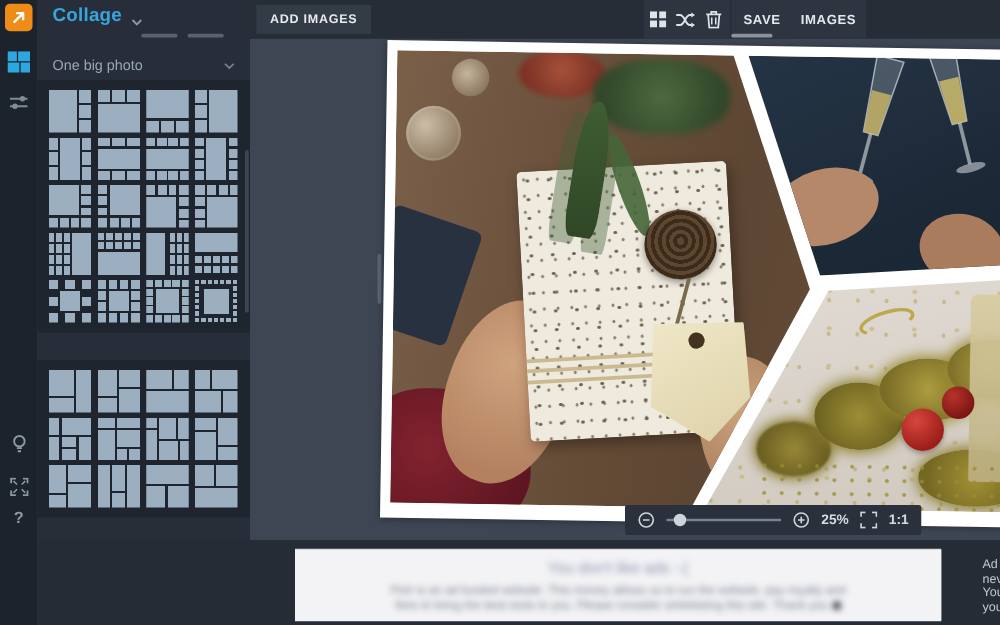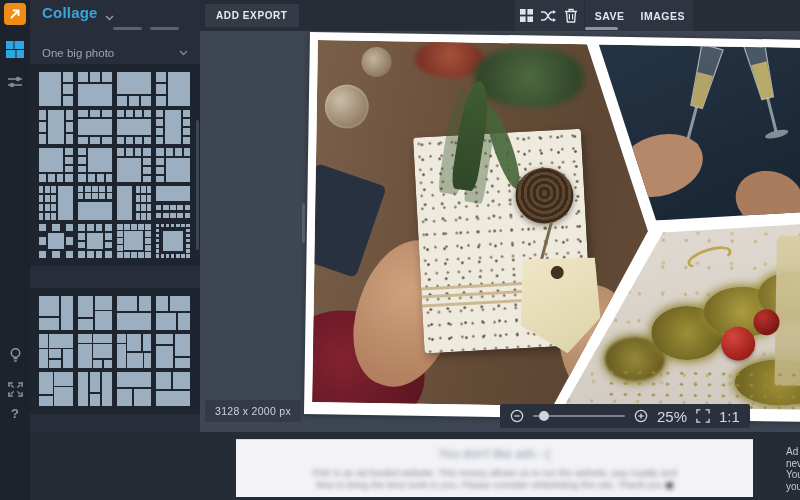--- a/index.html
+++ b/index.html
@@ -81,21 +81,21 @@
   .bauble1 { left:416px; top:288px; width:34px; height:34px; border-radius:50%; background:radial-gradient(circle at 35% 30%, #d6463c, #9e1f1a 70%); box-shadow:0 2px 4px rgba(0,0,0,.3); }
   .bauble2 { left:448px; top:270px; width:26px; height:26px; border-radius:50%; background:radial-gradient(circle at 35% 30%, #b8322b, #7d1713 70%); }
   .gold-glass { left:470px; top:196px; width:30px; height:150px; background:linear-gradient(#d8cda2,#bdb082); border-radius:6px 6px 3px 3px; opacity:.9; }
   .gold-scatter { left:300px; top:330px; width:200px; height:40px; background-image:radial-gradient(#9c8c33 1.5px, transparent 2px); background-size:14px 11px; opacity:.8; }
   .ribbon-curl { left:380px; top:210px; width:46px; height:18px; border:3px solid #bda84e; border-radius:50%; border-bottom-color:transparent; transform:rotate(-18deg); }
   
   .size-badge { position:absolute; left:5px; top:369px; background:#343b47; border-radius:3px; padding:5px 10px; color:#ccd3db; font-size:10.5px; letter-spacing:.3px; }
   .zoombar { position:absolute; left:300px; top:373px; height:24px; background:#2a313c; border-radius:2px; display:flex; align-items:center; padding:0 10px; gap:9px; }
   .zb-track { position:relative; width:92px; height:2px; background:#79828f; border-radius:1px; }
   .zb-handle { position:absolute; left:6px; top:-4px; width:10px; height:10px; border-radius:50%; background:#cdd4db; cursor:pointer; }
-  .zb-text { color:#d5dae0; font-size:15px; font-weight:normal;text-align:center; }
+  .zb-text { color:#d5dae0; font-size:11px; font-weight:bold;text-align:center; }
   
   .bottom { position:absolute; left:30px; top:432px; width:770px; height:83px; background:#262c36; z-index:25; }
   .ad-panel { position:absolute; left:206px; top:8px; width:517px; height:57px; background:#f3f3f5; box-shadow:0 -1px 0 #d9d9de; overflow:hidden; }
   .ad-text { filter:blur(2.6px); text-align:center; padding-top:7px; }
   .ad-head { color:#8b97ad; font-size:12.5px; margin-bottom:6px; }
   .ad-line { color:#747c8d; font-size:9.5px; line-height:12px; }
   .emoji-dot { display:inline-block; width:7px; height:7px; border-radius:50%; background:#3c414d; vertical-align:middle; margin-left:3px; }
   .cut-text { position:absolute; left:756px; top:14px; width:60px; color:#c2c8d0; font-size:10px; line-height:11.5px; }
   svg { display:block; }
 </style>
@@ -469,21 +469,21 @@
           <rect x="0" y="0" width="4.5" height="5" fill="#9cafc0"></rect>
           <rect x="5" y="0" width="5" height="5" fill="#9cafc0"></rect>
           <rect x="0" y="5.5" width="10" height="4.5" fill="#9cafc0"></rect>
         </svg>
       </div>
 
     <div class="side-scroll"></div>
   </div>
 
   <div class="topbar">
-    <button class="addimg">ADD EXPORT</button>
+    <button class="addimg">ADD IMAGES</button>
     <div class="tool-group">
       <div class="icon-btn">
         <svg width="13" height="13" viewBox="0 0 13 13">
           <rect x="0" y="0" width="5.6" height="5.6" fill="#dfe3e8"></rect>
           <rect x="7.4" y="0" width="5.6" height="5.6" fill="#dfe3e8"></rect>
           <rect x="0" y="7.4" width="5.6" height="5.6" fill="#dfe3e8"></rect>
           <rect x="7.4" y="7.4" width="5.6" height="5.6" fill="#dfe3e8"></rect>
         </svg>
       </div>
       <div class="icon-btn">
@@ -562,21 +562,20 @@
         <div class="deco tinsel t2"></div>
         <div class="deco tinsel t3"></div>
         <div class="deco tinsel t5"></div>
         <div class="deco gold-glass"></div>
         <div class="deco bauble1"></div>
         <div class="deco bauble2"></div>
         <div class="deco gold-scatter"></div>
       </div>
     </div>
 
-    <div class="size-badge">3128 x 2000 px</div>
 
     <div class="zoombar">
       <svg width="14" height="14" viewBox="0 0 14 14">
         <circle cx="7" cy="7" r="5.6" fill="none" stroke="#cfd5dc" stroke-width="1.3"></circle>
         <line x1="4.4" y1="7" x2="9.6" y2="7" stroke="#cfd5dc" stroke-width="1.3"></line>
       </svg>
       <div class="zb-track">
         <div class="zb-handle"></div>
       </div>
       <svg width="14" height="14" viewBox="0 0 14 14">

